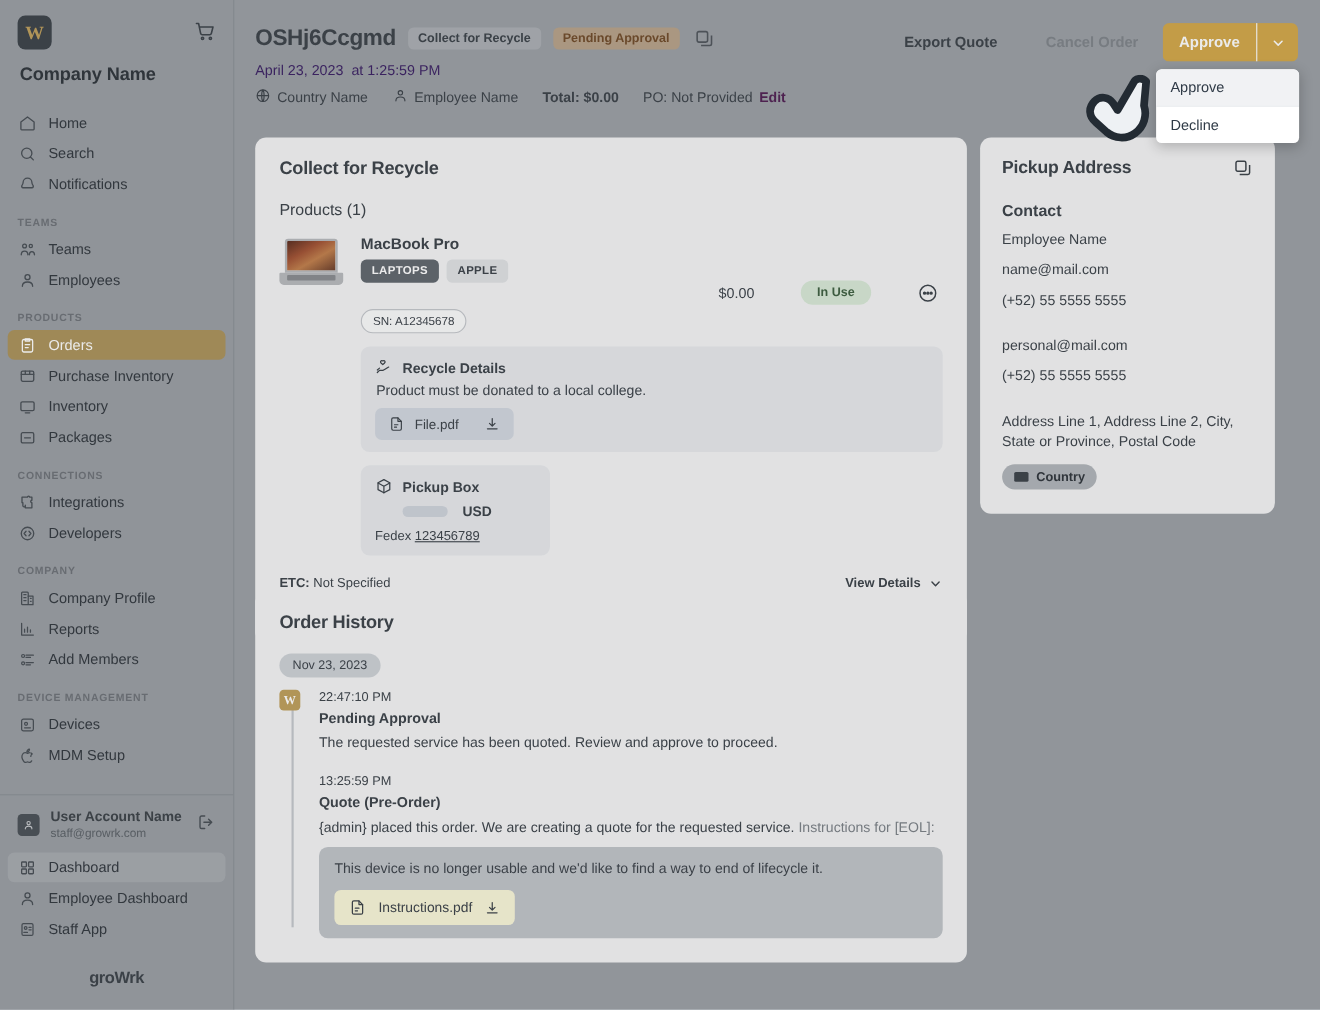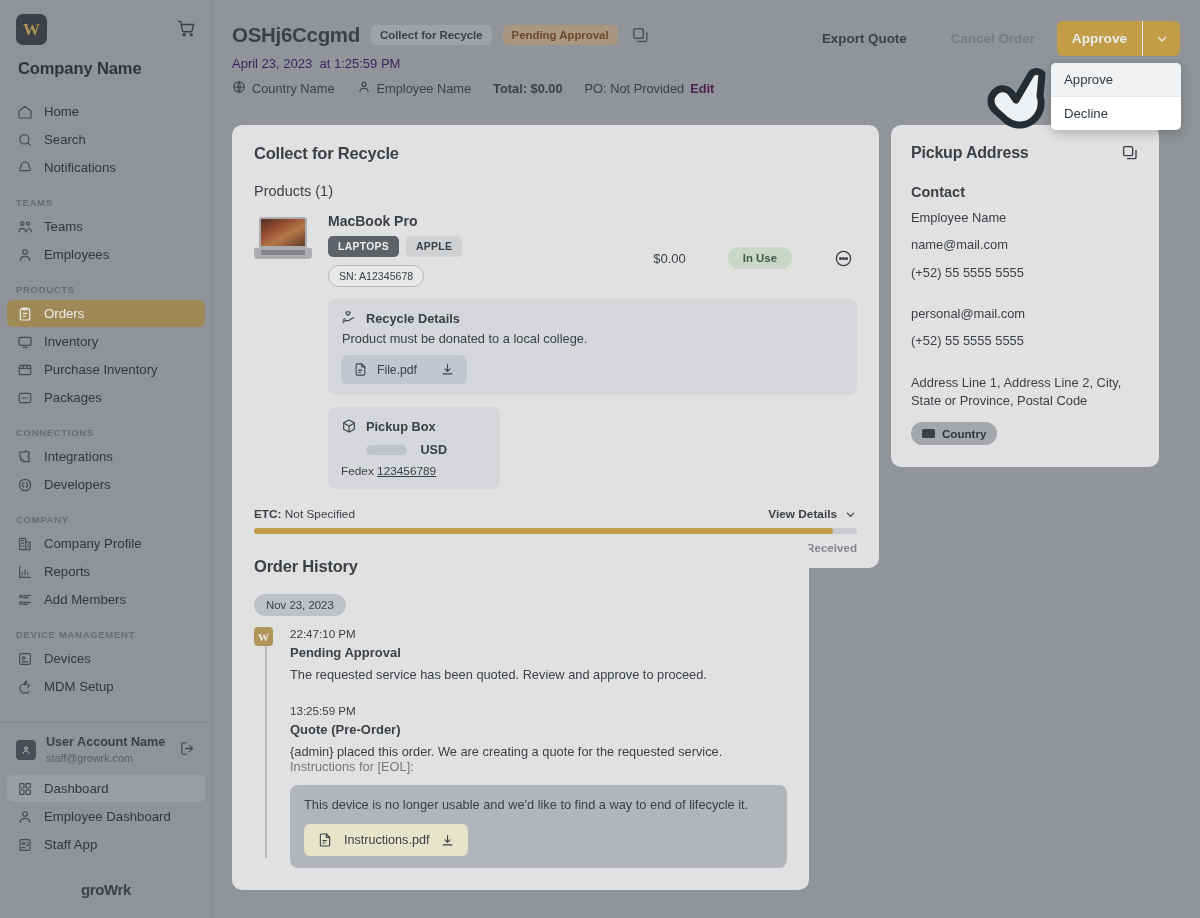--- a/index.html
+++ b/index.html
@@ -115,21 +115,21 @@
   .lt-base {
     position: absolute; left: 0; top: 31px; width: 58px; height: 11px;
     background: #b9bcc2; border-radius: 1px 1px 4px 4px;
   }
   .lt-keys { position: absolute; left: 7px; top: 33px; width: 44px; height: 5px; background: #8a8f97; border-radius: 1px; }
 
   .prod-name { font-size: 14px; font-weight: bold; color: #3b4754; }
   .tag-row { display: flex; gap: 7px; margin-top: 7px; align-items: center; }
   .tag-dark { background: #5f6b78; color: #fff; font-size: 10.4px; font-weight: bold; padding: 5px 10px; border-radius: 5px; letter-spacing: 0.3px; }
   .tag-light { background: #dfe3e8; color: #3b4754; font-size: 10.4px; font-weight: bold; padding: 5px 10px; border-radius: 5px; letter-spacing: 0.3px; }
-  .sn-chip { display:inline-block; border: 1px solid #c3c9d1; background:#fbfcfd; color: #3b4754; font-size: 10.6px; padding: 4px 10px; border-radius: 11px; margin-top: 8px; }
+  .sn-chip { display:inline-block; border: 1px solid #c3c9d1; background:#fbfcfd; color: #3b4754; font-size: 10.6px; padding: 4px 10px; border-radius: 11px; margin-top: 24px; }
   .price { font-size: 13px; color: #3b4754; }
   .inuse-badge { background: #cfeecd; color: #2e6b34; font-size: 11.4px; font-weight: bold; padding: 5px 15px; border-radius: 11px; }
   .dots-ico { color: #3b4754; display: flex; align-items: center; cursor: pointer; }
 
   .detail-box { background: #e7eaf0; border-radius: 8px; padding: 11px 13px; margin-top: 12px; }
   .detail-head { display: flex; align-items: center; gap: 9px; }
   .detail-title { font-size: 12.8px; font-weight: bold; color: #3b4754; }
   .detail-text { font-size: 12.8px; color: #3b4754; margin-top: 5px; margin-left: 1px; }
   .file-chip {
     display: inline-flex; align-items: center; gap: 9px;
@@ -147,21 +147,21 @@
   .etc-row { display: flex; align-items: center; justify-content: space-between; margin-top: 18px; }
   .etc-label { font-size: 11.8px; color: #3b4754; }
   .etc-label b { font-weight: bold; }
   .view-details { display: flex; align-items: center; gap: 7px; font-size: 11.8px; font-weight: bold; color: #3b4754; cursor: pointer; }
   .track-bar { position: relative; height: 6px; border-radius: 3px; background: #d8dde4; margin-top: 7px; }
   .track-fill { position: absolute; left: 0; top: 0; height: 6px; border-radius: 3px; background: #f5a800; }
   .track-labels { display: flex; justify-content: space-between; margin-top: 7px; }
   .tl { font-size: 11.6px; font-weight: bold; color: #3b4754; }
   .tl.muted { color: #8b939d; }
 
-  #history-card { position: absolute; left: 19px; top: 418px; width: 577px; }
+  #history-card { position: absolute; left: 19px; top: 418px; width: 647px; }
   .hist-title { font-size: 16.5px; font-weight: bold; color: #3b4754; letter-spacing: -0.2px; }
   .date-chip { display:inline-block; background: #ccd3dc; color: #3b4754; font-size: 11.4px; padding: 5px 12px; border-radius: 12px; margin-top: 18px; }
   .timeline { position: relative; margin-top: 11px; padding-left: 36px; }
   .tl-line { position: absolute; left: 11px; top: 10px; bottom: 10px; width: 2px; background: #c3cad3; }
   .tl-avatar {
     position: absolute; left: 0; top: 0; width: 19px; height: 19px; border-radius: 4px;
     background: #d9a028; color: #fff; font-weight: bold; font-size: 11px;
     display: flex; align-items: center; justify-content: center; font-family: "Liberation Serif", serif;
   }
   .ev-time { font-size: 11.6px; color: #3b4754; }
@@ -284,34 +284,34 @@
                 <rect x="5" y="4" width="14" height="17" rx="2"></rect>
                 <path d="M9 3h6v3H9z"></path>
                 <path d="M9 11h6M9 15h4"></path>
               </svg>
             </span>
           <span>Orders</span>
         </div>
         <div class="sb-item">
           <span class="ico">
               <svg width="16" height="16" viewBox="0 0 24 24" fill="none" stroke="currentColor" stroke-width="1.8" stroke-linecap="round" stroke-linejoin="round">
+                <rect x="3.5" y="5" width="17" height="14" rx="2"></rect>
+                <path d="M3.5 9.5h17M9 5v4.5M15 5v4.5"></path>
+              </svg>
+            </span>
+          <span>Purchase Inventory</span>
+        </div>
+        <div class="sb-item">
+          <span class="ico">
+              <svg width="16" height="16" viewBox="0 0 24 24" fill="none" stroke="currentColor" stroke-width="1.8" stroke-linecap="round" stroke-linejoin="round">
                 <rect x="3" y="5" width="18" height="12" rx="2"></rect>
                 <path d="M9 20h6"></path>
               </svg>
             </span>
           <span>Inventory</span>
-        </div>
-        <div class="sb-item">
-          <span class="ico">
-              <svg width="16" height="16" viewBox="0 0 24 24" fill="none" stroke="currentColor" stroke-width="1.8" stroke-linecap="round" stroke-linejoin="round">
-                <rect x="3.5" y="5" width="17" height="14" rx="2"></rect>
-                <path d="M3.5 9.5h17M9 5v4.5M15 5v4.5"></path>
-              </svg>
-            </span>
-          <span>Purchase Inventory</span>
         </div>
         <div class="sb-item">
           <span class="ico">
               <svg width="16" height="16" viewBox="0 0 24 24" fill="none" stroke="currentColor" stroke-width="1.8" stroke-linecap="round" stroke-linejoin="round">
                 <rect x="3.5" y="5" width="17" height="14" rx="2"></rect>
                 <path d="M8 12h8"></path>
               </svg>
             </span>
           <span>Packages</span>
         </div>

